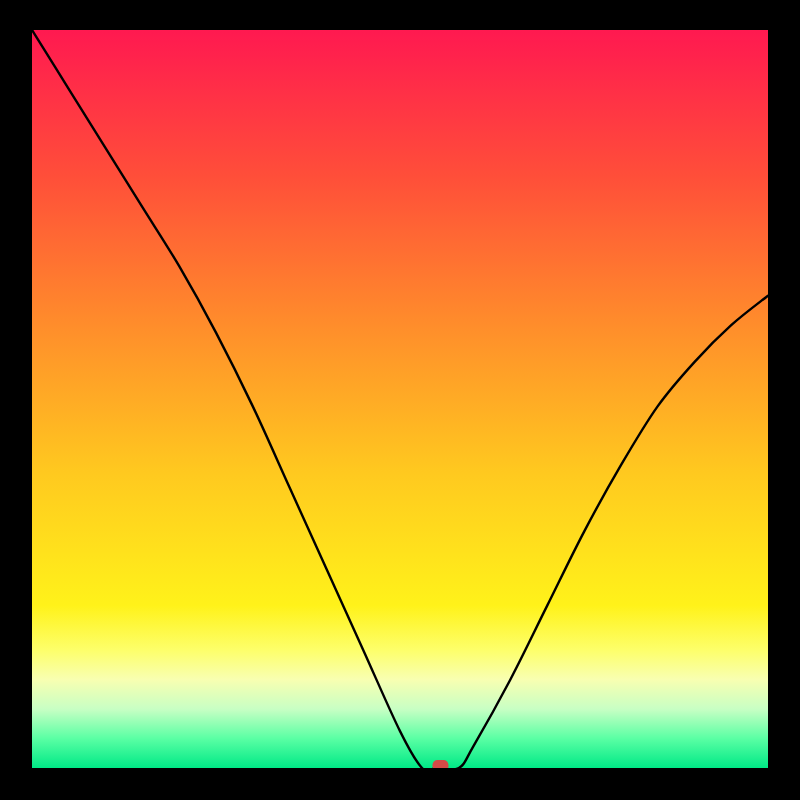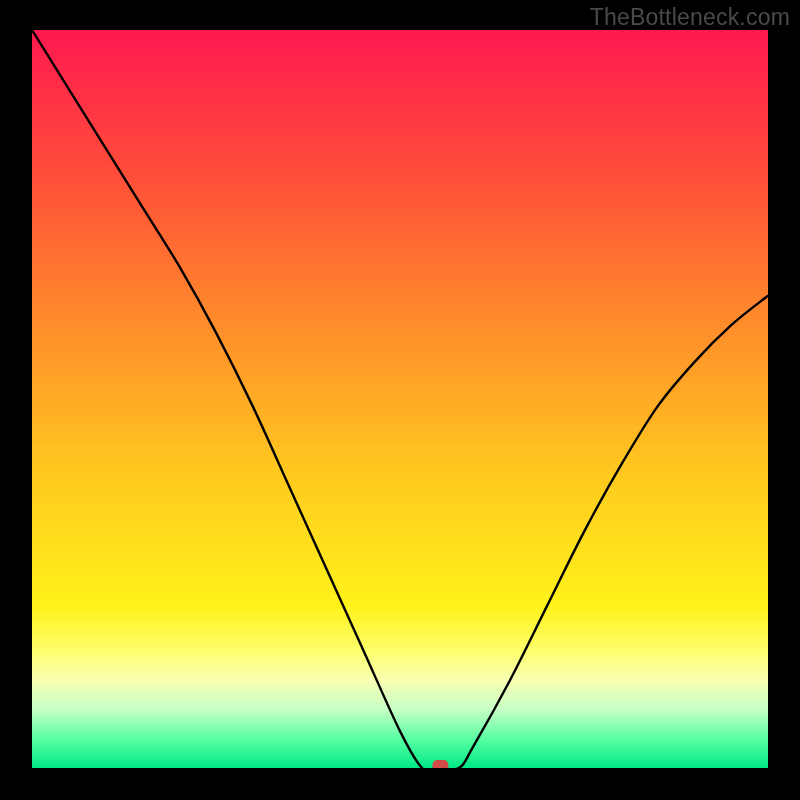--- a/index.html
+++ b/index.html
@@ -36,21 +36,20 @@
     overflow: hidden;
     background: #000;
   }
   svg { display: block; }
 </style>
 </head>
 <body>
 
 <div class="frame">
 
-  <div class="watermark">TheBottleneck.com</div>
 
   <div class="plot-box">
     <svg id="chart-svg" width="736" height="738" viewBox="0 0 736 738">
       <defs>
         <linearGradient id="bg-grad" x1="0" y1="0" x2="0" y2="1">
             <stop offset="0%" stop-color="#ff1950"></stop>
             <stop offset="20%" stop-color="#ff4f39"></stop>
             <stop offset="40%" stop-color="#ff8d2b"></stop>
             <stop offset="60%" stop-color="#ffc91f"></stop>
             <stop offset="78%" stop-color="#fff21a"></stop>

